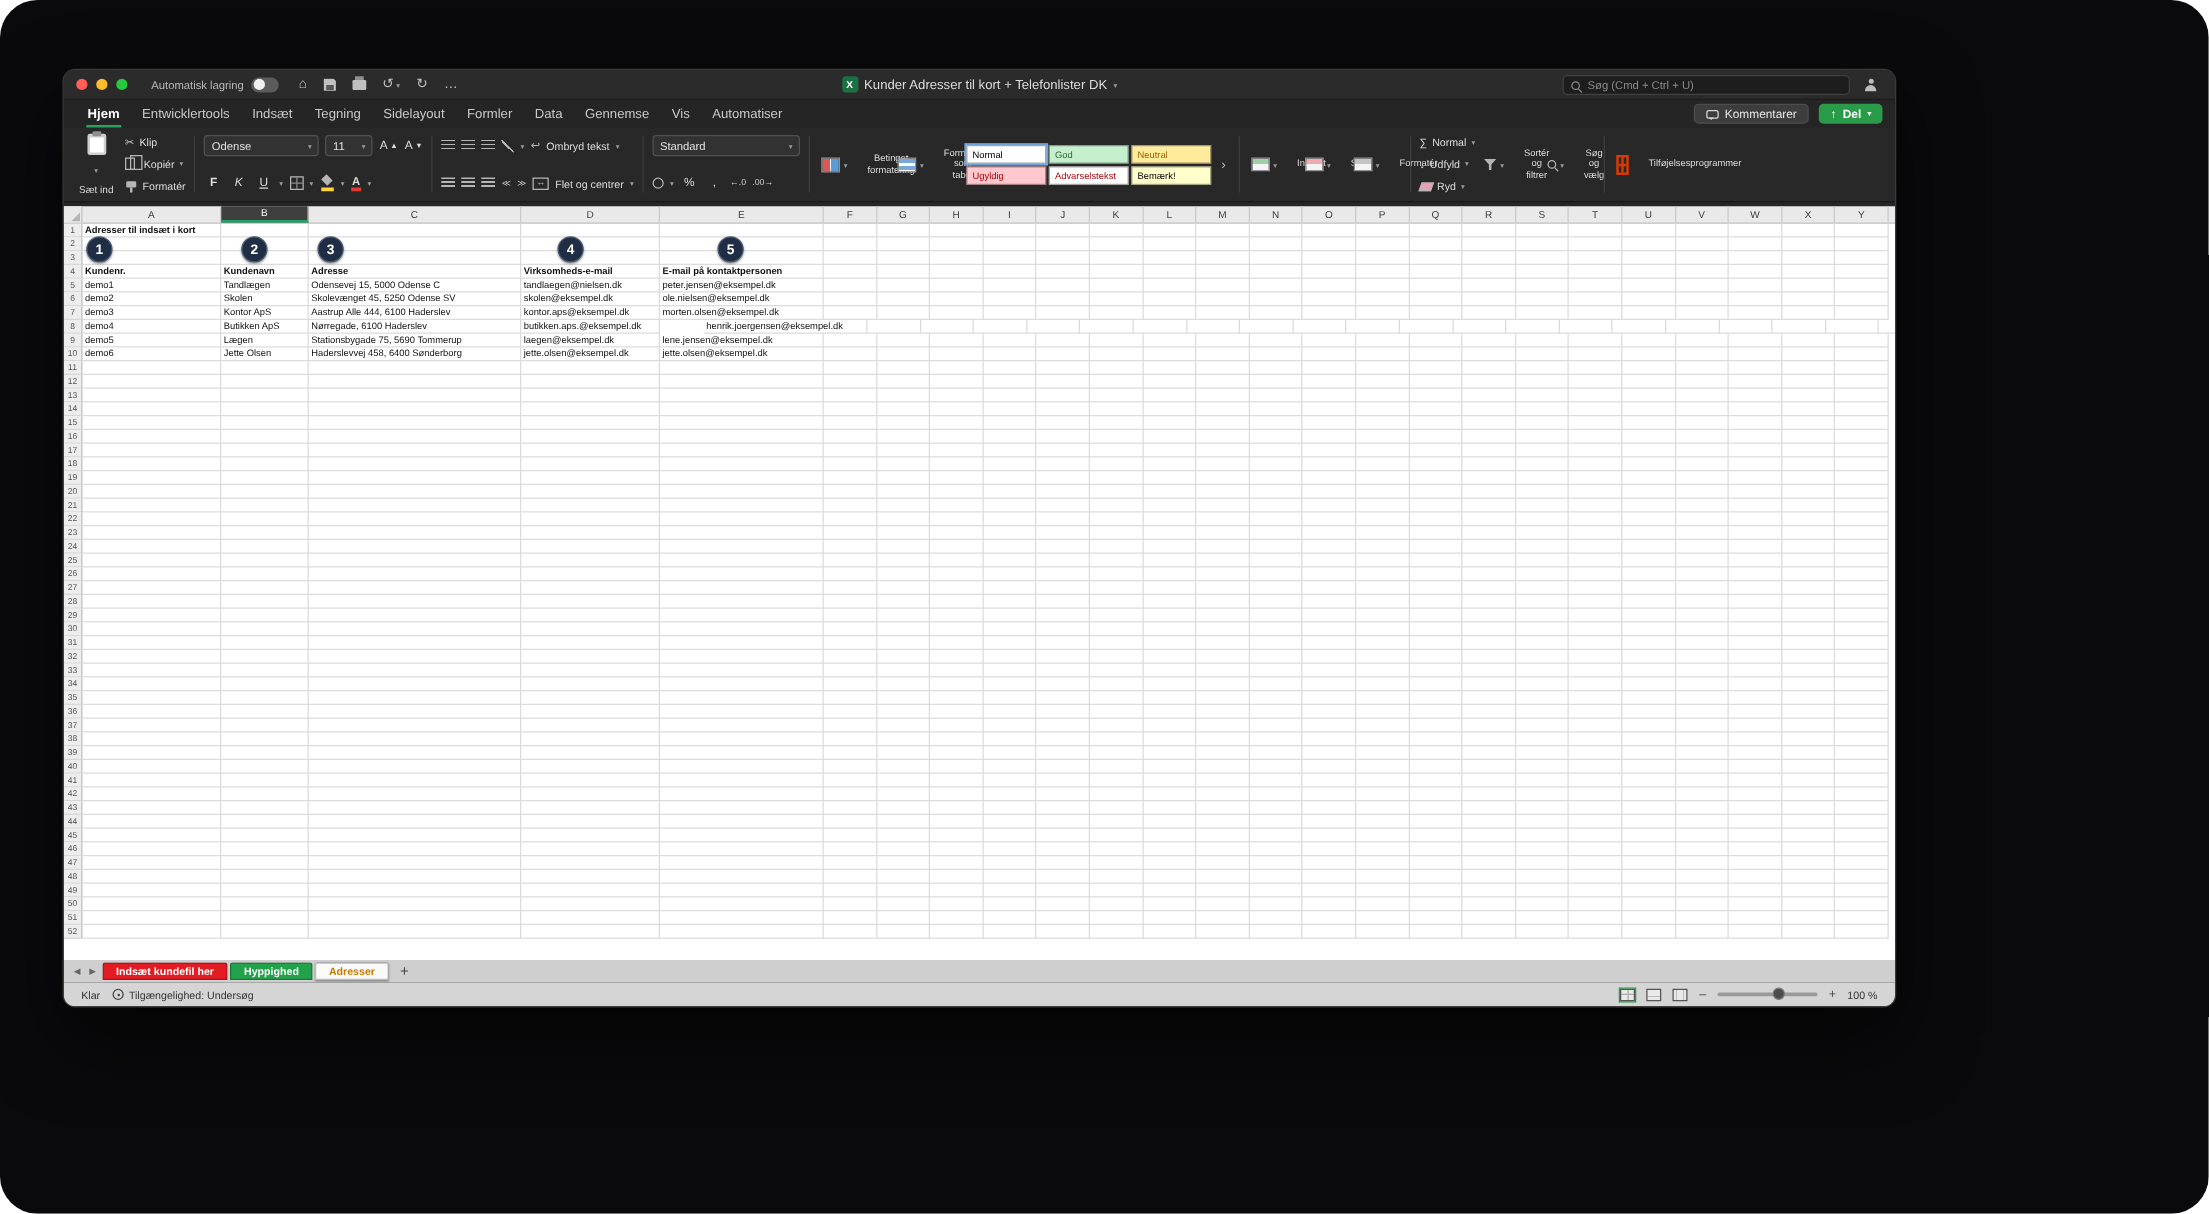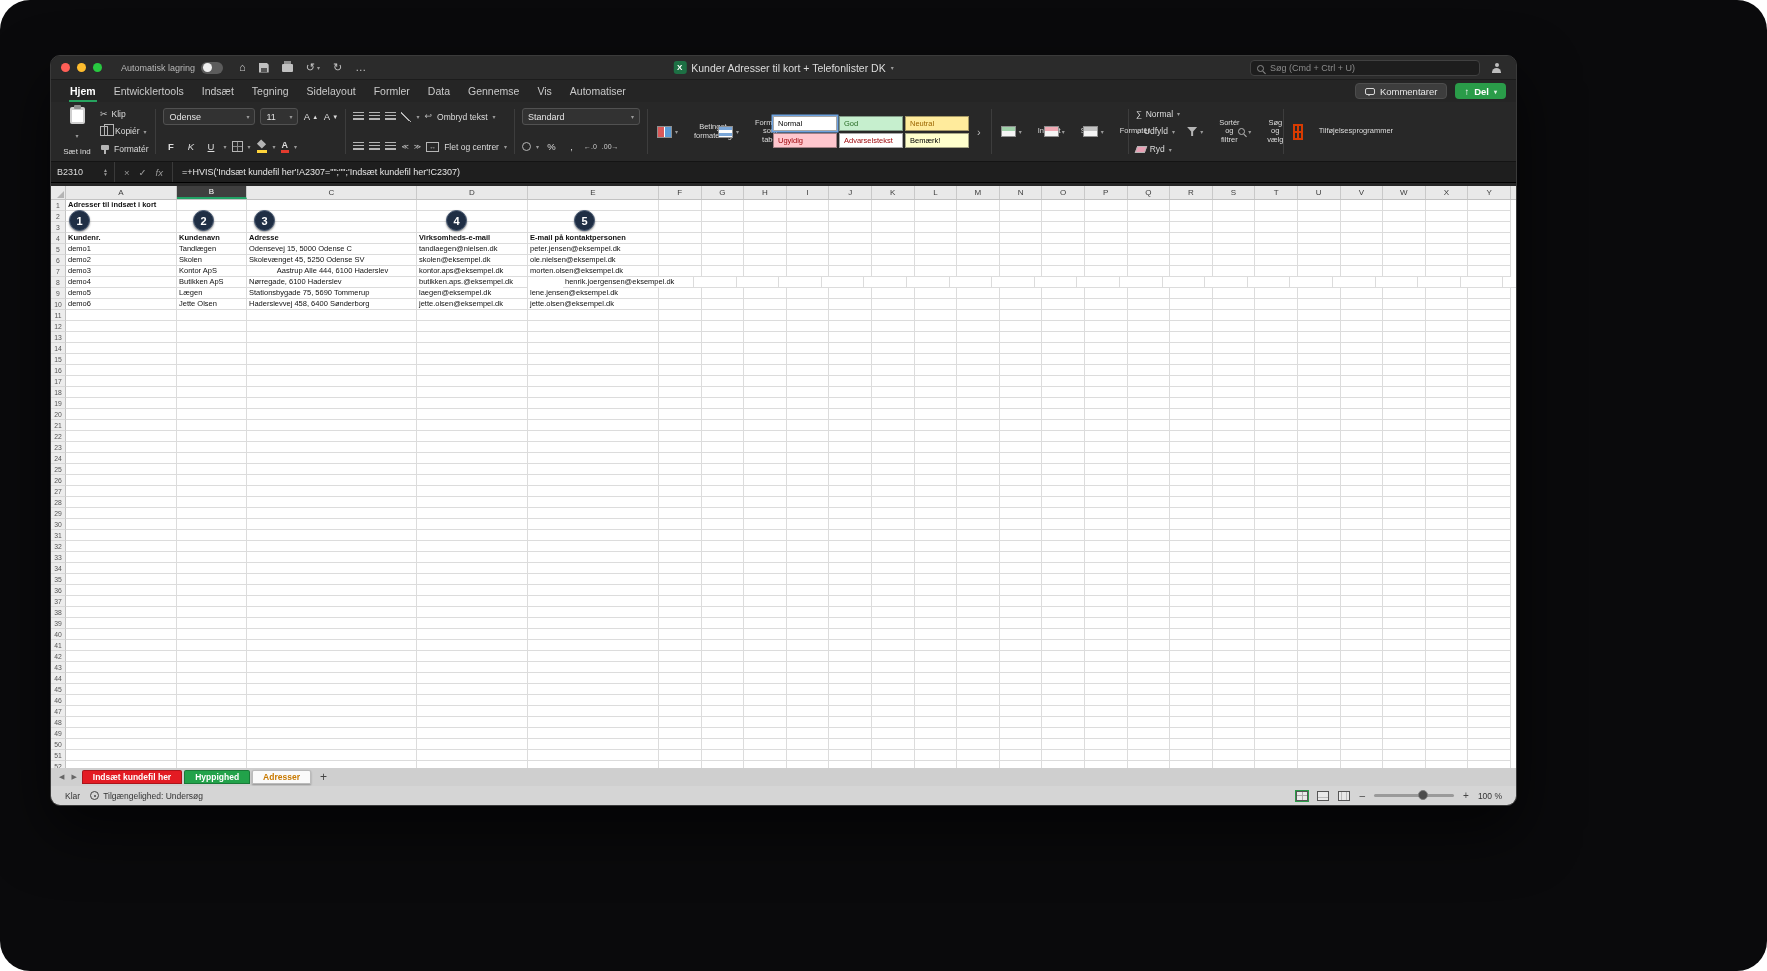--- a/index.html
+++ b/index.html
@@ -418,35 +418,20 @@
       </div>
 
       <div class="rdiv"></div>
 
       <div class="colbtn" style="width:104px">
         <span class="i-addin"></span>
         <span class="lbl">Tilføjelsesprogrammer</span>
       </div>
     </div>
 
-    <div class="formulabar">
-      <div class="namebox">
-        <span>B2310</span>
-        <span class="nbarrows">
-            <span>▲</span>
-            <span>▼</span>
-          </span>
-      </div>
-      <div class="fbtns">
-        <span>×</span>
-        <span>✓</span>
-        <span class="fx">fx</span>
-      </div>
-      <div class="ftext">=+HVIS('Indsæt kundefil her'!A2307="";"";'Indsæt kundefil her'!C2307)</div>
-    </div>
 
     <div class="gapstrip"></div>
 
     <div class="colheader-row">
       <div class="corner"></div>
     <div class="colh" style="width: 111px;">A</div>
         <div class="colh selcol" style="width: 70px;">B</div>
         <div class="colh" style="width: 170px;">C</div>
         <div class="colh" style="width: 111px;">D</div>
         <div class="colh" style="width: 131px;">E</div>
@@ -639,21 +624,21 @@
             <div class="cell" style="width: 42.6px;"></div>
             <div class="cell" style="width: 42.6px;"></div>
             <div class="cell" style="width: 42.6px;"></div>
             <div class="cell" style="width: 42.6px;"></div>
             <div class="cell" style="width: 42.6px;"></div>
           </div>
           <div class="grow">
             <div class="gut">7</div>
             <div class="cell" style="width: 111px;">demo3</div>
             <div class="cell" style="width: 70px;">Kontor ApS</div>
-            <div class="cell" style="width: 170px; text-align: center;">Aastrup Alle 444, 6100 Haderslev</div>
+            <div class="cell" style="width: 170px;">Aastrup Alle 444, 6100 Haderslev</div>
             <div class="cell" style="width: 111px;">kontor.aps@eksempel.dk</div>
             <div class="cell" style="width: 131px;">morten.olsen@eksempel.dk</div>
             <div class="cell" style="width: 42.6px;"></div>
             <div class="cell" style="width: 42.6px;"></div>
             <div class="cell" style="width: 42.6px;"></div>
             <div class="cell" style="width: 42.6px;"></div>
             <div class="cell" style="width: 42.6px;"></div>
             <div class="cell" style="width: 42.6px;"></div>
             <div class="cell" style="width: 42.6px;"></div>
             <div class="cell" style="width: 42.6px;"></div>

